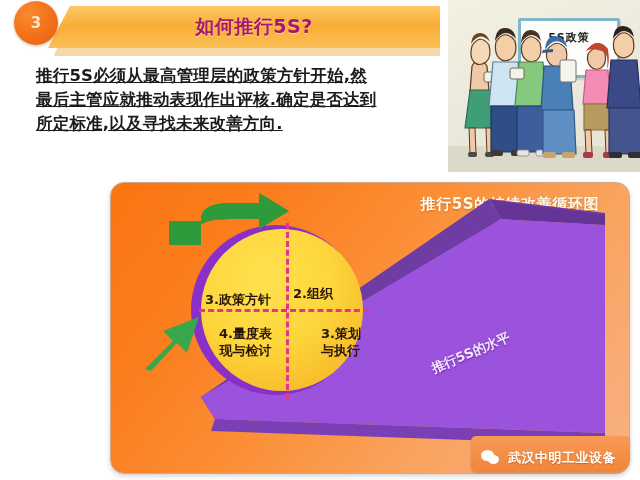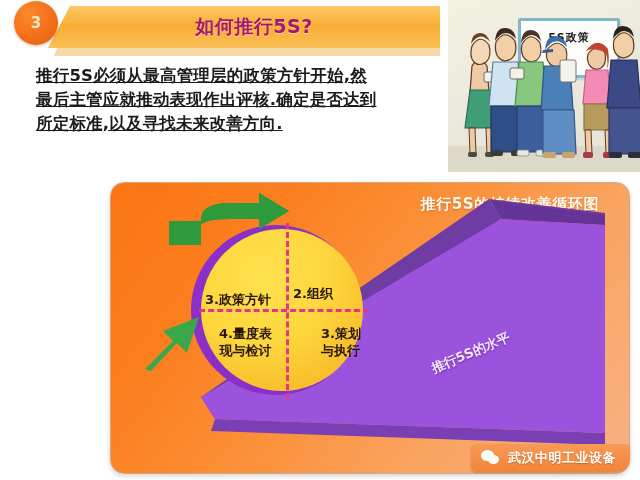--- a/index.html
+++ b/index.html
@@ -119,21 +119,21 @@
     color:#f4e6ff;font-size:13px;font-weight:bold;white-space:nowrap;
     transform:rotate(-23deg);transform-origin:left top;
     text-shadow:0 1px 2px rgba(60,0,90,.5);
   }
 
   
   .mark{
     position:absolute;right:10px;bottom:8px;height:28px;
     background:linear-gradient(180deg,#f79a55 0%,#f2843a 100%);
     border-radius:5px 5px 14px 5px;
-    display:flex;align-items:center;gap:7px;padding:0 14px 0 10px;
+    display:flex;align-items:center;gap:7px;padding:8px 14px 0 10px;
     box-shadow:0 1px 2px rgba(120,60,10,.3);
   }
   .mark-text{color:#ffffff;font-size:13px;font-weight:bold;letter-spacing:.5px;white-space:nowrap;
     text-shadow:0 1px 1px rgba(160,70,10,.5);}
   .wechat{width:20px;height:16px;position:relative;}
   .wechat .b1,.wechat .b2{position:absolute;border-radius:50%;background:#ffffff;}
   .wechat .b1{left:0;top:0;width:13px;height:11px;}
   .wechat .b2{left:7px;top:5px;width:11px;height:9px;}
 </style>
 </head>

